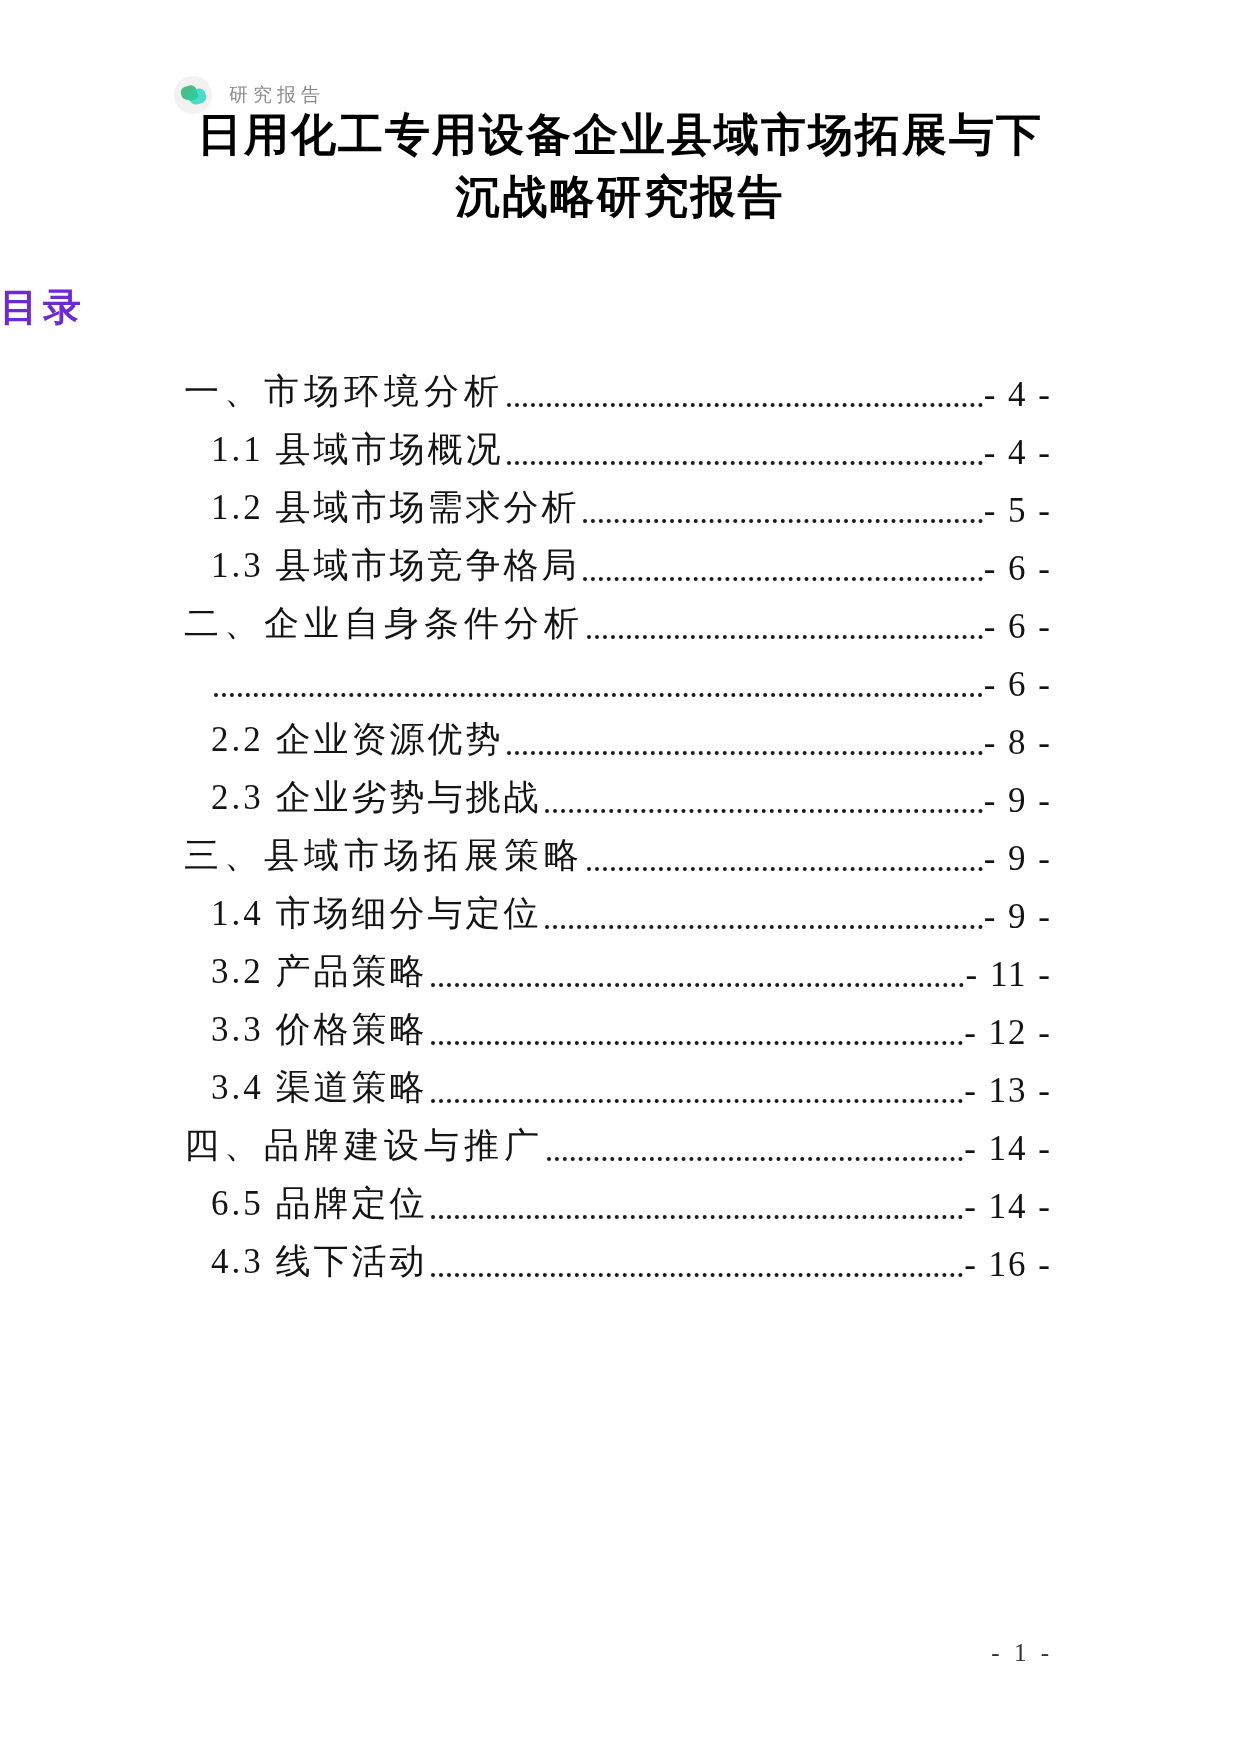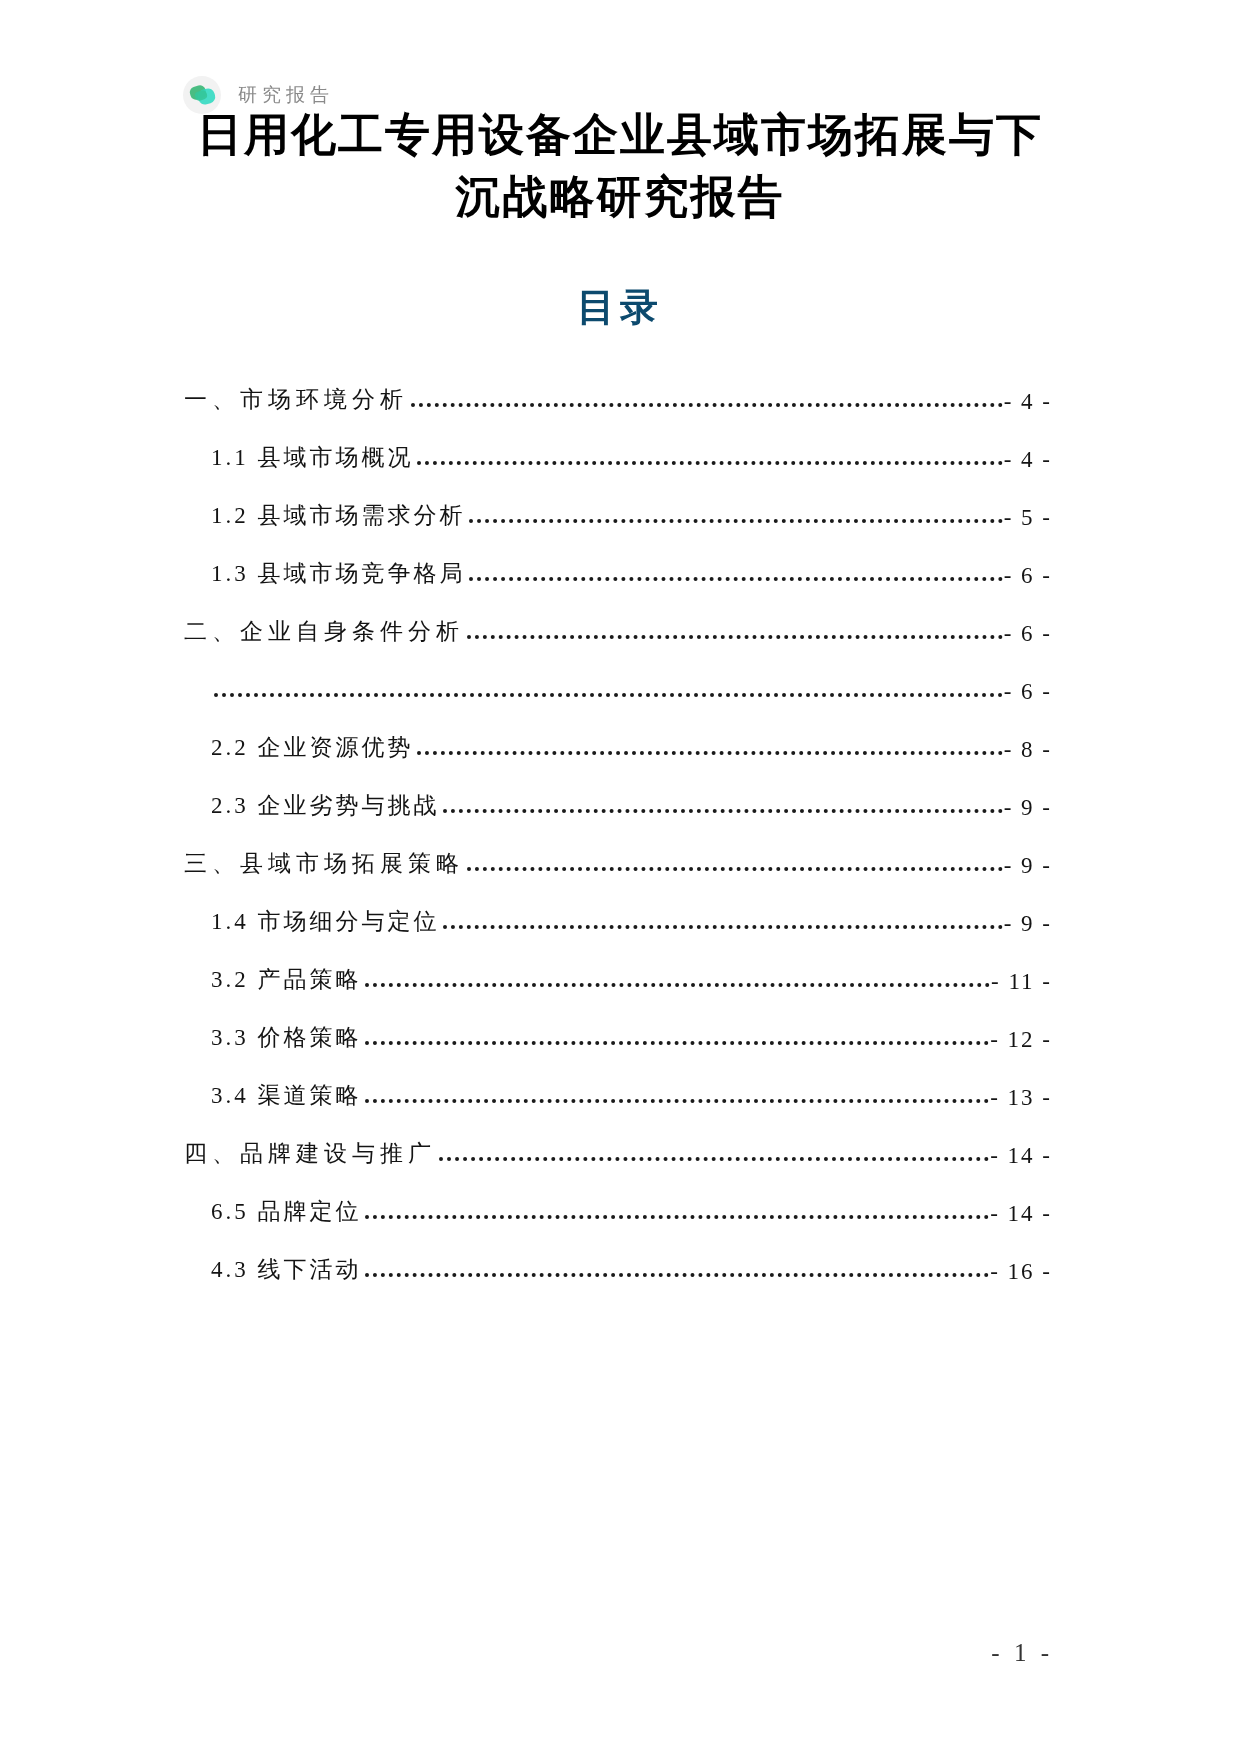--- a/index.html
+++ b/index.html
@@ -7,48 +7,47 @@
     position:relative;
     width:1240px;height:1753px;
     margin:0 auto;
     background:#ffffff;
     color:#111;
     font-family:"Liberation Serif","DejaVu Serif",serif;
     overflow:hidden;
   }
   
   .brand{
-    position:absolute;left:183px;top:76px;
+    position:absolute;left:174px;top:76px;
     display:flex;align-items:center;gap:17px;
   }
   .brand-logo{width:38px;height:38px;display:block;}
   .brand-text{
     font-size:19px;color:#8a8a8a;letter-spacing:5px;
     font-family:"Liberation Serif","DejaVu Serif",serif;
   }
   
   .doc-title{
     margin:0;padding:104px 150px 0 150px;
     text-align:center;
     font-family:"Liberation Sans","DejaVu Sans",sans-serif;
     font-weight:700;font-size:45px;line-height:62px;color:#000;
     letter-spacing:2px;
   }
   
   .toc-heading{
     margin:54px 0 0 0;
-    text-align:center;
     font-family:"Liberation Sans","DejaVu Sans",sans-serif;
-    font-weight:700;font-size:38px;letter-spacing:5px;color:#0c4a6e;
+    font-weight:700;font-size:38px;letter-spacing:5px;color:#6d28d9;
   }
   
   .toc{margin:24px 188px 0 184px;}
   .toc-row{
     display:flex;align-items:flex-end;height:58px;
-    font-size:23px;color:#141414;
+    font-size:35px;color:#141414;
   }
   .toc-row.level-2{padding-left:27px;}
   .toc-label{white-space:nowrap;letter-spacing:5px;}
   .toc-row.level-2 .toc-label{letter-spacing:3px;}
   .toc-leader{
     flex:1;min-width:30px;
     border-bottom:4px dotted #1a1a1a;
     margin:0 1px 8px 3px;
   }
   .toc-page{white-space:nowrap;letter-spacing:2px;margin-bottom:0;}

